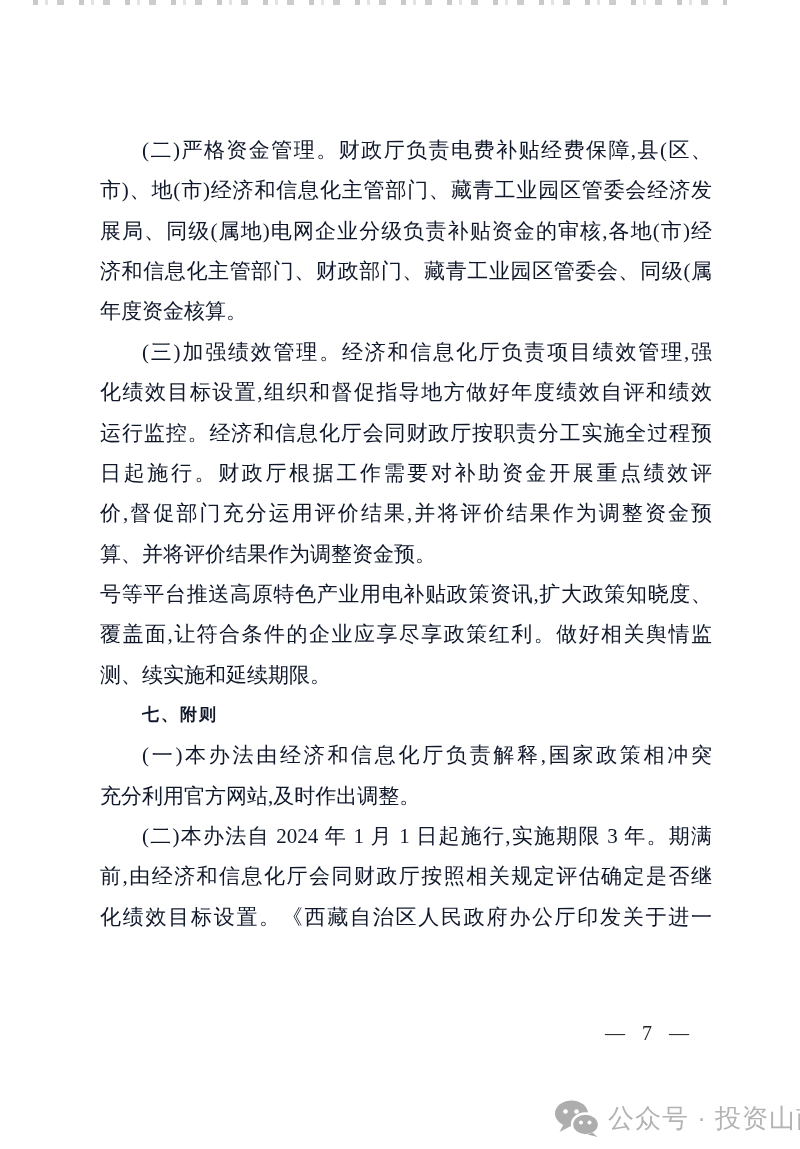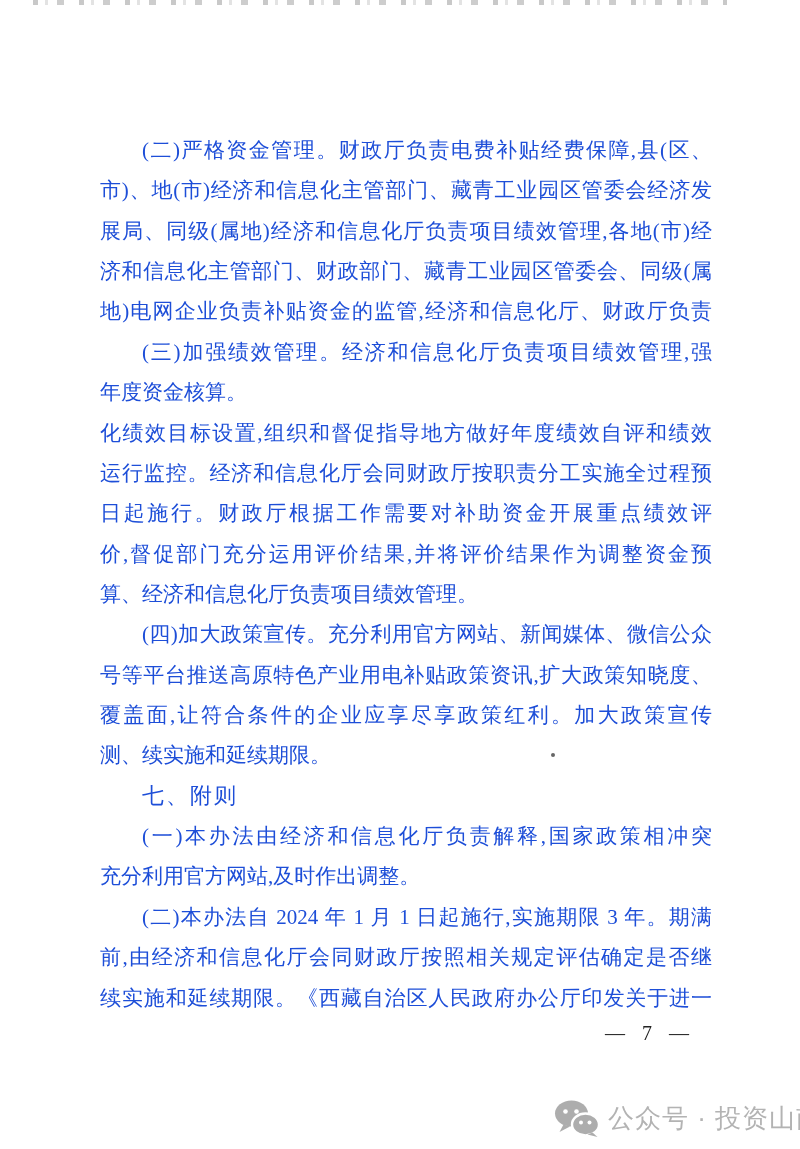--- a/index.html
+++ b/index.html
@@ -17,40 +17,40 @@
     background:
       repeating-linear-gradient(90deg,
         rgba(90,90,90,.55) 0 5px, transparent 5px 12px,
         rgba(120,120,120,.35) 12px 15px, transparent 15px 24px,
         rgba(70,70,70,.45) 24px 31px, transparent 31px 46px);
     opacity:.6;
   }
   .body-text{
     position:absolute;left:100px;top:130px;width:612px;
     font-size:21px;line-height:40.36px;
-    color:#1d4ed8;
+    color:#0f172a;
   }
   .ln{
     display:block;
     text-align:justify;
     text-align-last:justify;
     -moz-text-align-last:justify;
     white-space:normal;
   }
   .ln.first{ text-indent:42px; }
   .ln.end{
     text-align:left;
     text-align-last:left;
     -moz-text-align-last:left;
   }
   .ln.heading{
-    font-weight:400;
+    font-weight:700;
     text-indent:42px;
     text-align:right;text-align-last:left;
-    font-size:22px;
+    font-size:17px;
     letter-spacing:2px;
   }
   .page-number{
     position:absolute;top:1022px;right:110px;
     font-size:20px;color:#222;
     letter-spacing:1px;
     word-spacing:10px;
     font-style:normal;
   }
   .ink-dot{
@@ -73,45 +73,43 @@
 <body>
 
 <div class="page">
 
   <div class="top-fragments"></div>
 
   <div class="body-text">
 
     <div class="ln first">(二)严格资金管理。财政厅负责电费补贴经费保障,县(区、</div>
     <div class="ln">市)、地(市)经济和信息化主管部门、藏青工业园区管委会经济发</div>
-    <div class="ln">展局、同级(属地)经济和信息化厅负责项目绩效管理,各地(市)经</div>
+    <div class="ln">展局、同级(属地)电网企业分级负责补贴资金的审核,各地(市)经</div>
     <div class="ln">济和信息化主管部门、财政部门、藏青工业园区管委会、同级(属</div>
-    <div class="ln">地)电网企业负责补贴资金的监管,经济和信息化厅、财政厅负责</div>
+    <div class="ln end">年度资金核算。</div>
+
     <div class="ln first">(三)加强绩效管理。经济和信息化厅负责项目绩效管理,强</div>
-
-    <div class="ln end">年度资金核算。</div>
     <div class="ln">化绩效目标设置,组织和督促指导地方做好年度绩效自评和绩效</div>
     <div class="ln">运行监控。经济和信息化厅会同财政厅按职责分工实施全过程预</div>
     <div class="ln">日起施行。财政厅根据工作需要对补助资金开展重点绩效评</div>
     <div class="ln">价,督促部门充分运用评价结果,并将评价结果作为调整资金预</div>
-    <div class="ln end">算、经济和信息化厅负责项目绩效管理。</div>
+    <div class="ln end">算、并将评价结果作为调整资金预。</div>
 
-    <div class="ln first">(四)加大政策宣传。充分利用官方网站、新闻媒体、微信公众</div>
     <div class="ln">号等平台推送高原特色产业用电补贴政策资讯,扩大政策知晓度、</div>
-    <div class="ln">覆盖面,让符合条件的企业应享尽享政策红利。加大政策宣传</div>
+    <div class="ln">覆盖面,让符合条件的企业应享尽享政策红利。做好相关舆情监</div>
     <div class="ln end">测、续实施和延续期限。</div>
 
     <div class="ln heading">七、附则</div>
 
     <div class="ln first">(一)本办法由经济和信息化厅负责解释,国家政策相冲突</div>
     <div class="ln end">充分利用官方网站,及时作出调整。</div>
 
     <div class="ln first">(二)本办法自 2024 年 1 月 1 日起施行,实施期限 3 年。期满</div>
     <div class="ln">前,由经济和信息化厅会同财政厅按照相关规定评估确定是否继</div>
-    <div class="ln">续实施和延续期限。《西藏自治区人民政府办公厅印发关于进一</div>
+    <div class="ln">化绩效目标设置。《西藏自治区人民政府办公厅印发关于进一</div>
   </div>
 
   <div class="ink-dot"></div>
 
   <div class="page-number">— 7 —</div>
 
   <div class="watermark">
     <svg class="wechat-icon" width="45" height="37" viewBox="0 0 45 37" aria-hidden="true">
 
       <ellipse cx="17.5" cy="13.5" rx="16.5" ry="13" fill="#adadad"></ellipse>

